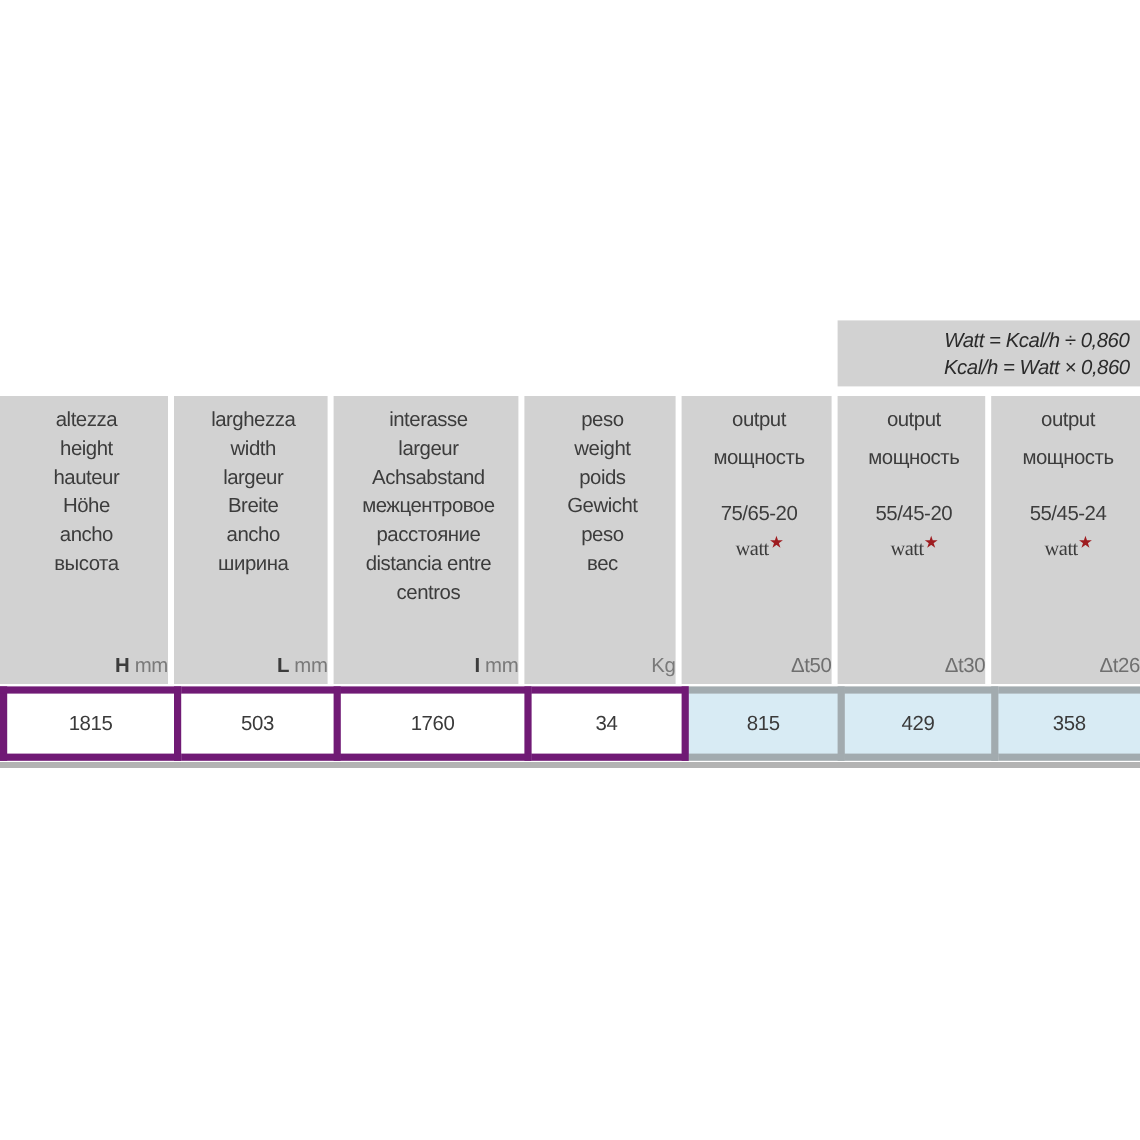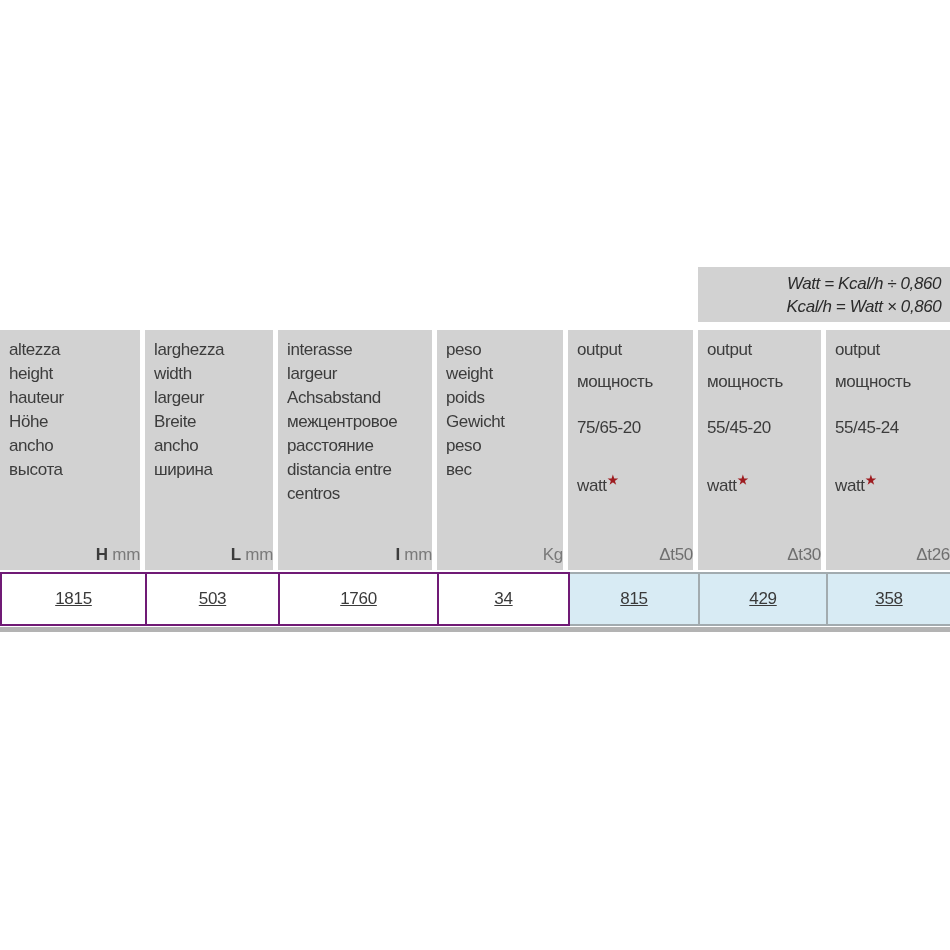--- a/index.html
+++ b/index.html
@@ -14,36 +14,36 @@
 
   
   .spec-table{position:absolute;left:0;top:330px;width:950px;}
 
   
   .header-row{display:grid;grid-template-columns:140px 128px 154px 126px 125px 123px 124px;
               column-gap:5px;}
   .hcell{position:relative;background:#d2d2d2;height:240px;box-sizing:border-box;
          padding:8px 5px 26px 9px;color:#3c3c3c;font-size:17px;line-height:24px;
          letter-spacing:-0.4px;}
-  .hline{white-space:normal;}
+  .hline{white-space:normal;text-align:center;}
   .unit-row{position:absolute;bottom:3px;left:0;right:0;text-align:right;font-size:17px;
             color:#7a7a7a;letter-spacing:-0.3px;}
   .unit-sym{color:#3c3c3c;font-weight:bold;}
   .unit-dt{color:#6f6f6f;}
 
   
   .out-l2{margin-top:8px;}
   .out-l3{margin-top:22px;}
-  .out-l4{margin-top:28px;}
+  .out-l4{font-family:Liberation Serif, serif;}
   .star{color:#9e1c20;font-size:12px;vertical-align:super;margin-left:1px;font-weight:bold;}
 
   
   .data-table{border-collapse:collapse;width:950px;margin-top:2px;table-layout:fixed;}
-  .data-table td{border:2px solid #701a75;height:48px;text-align:center;font-size:17px;
-                 color:#3a3a3a;letter-spacing:-0.3px;background:#ffffff;text-decoration:underline;}
+  .data-table td{border:6px solid #701a75;height:48px;text-align:center;font-size:17px;
+                 color:#3a3a3a;letter-spacing:-0.3px;background:#ffffff;}
   .data-table td.blue{background:#d8ebf4;border-color:#a2abaf;}
 
   .bottom-bar{height:5px;background:#b3b3b3;margin-top:1px;width:950px;}
 </style>
 </head>
 <body>
 
 <div class="canvas">
 
   <div class="formula-box">

